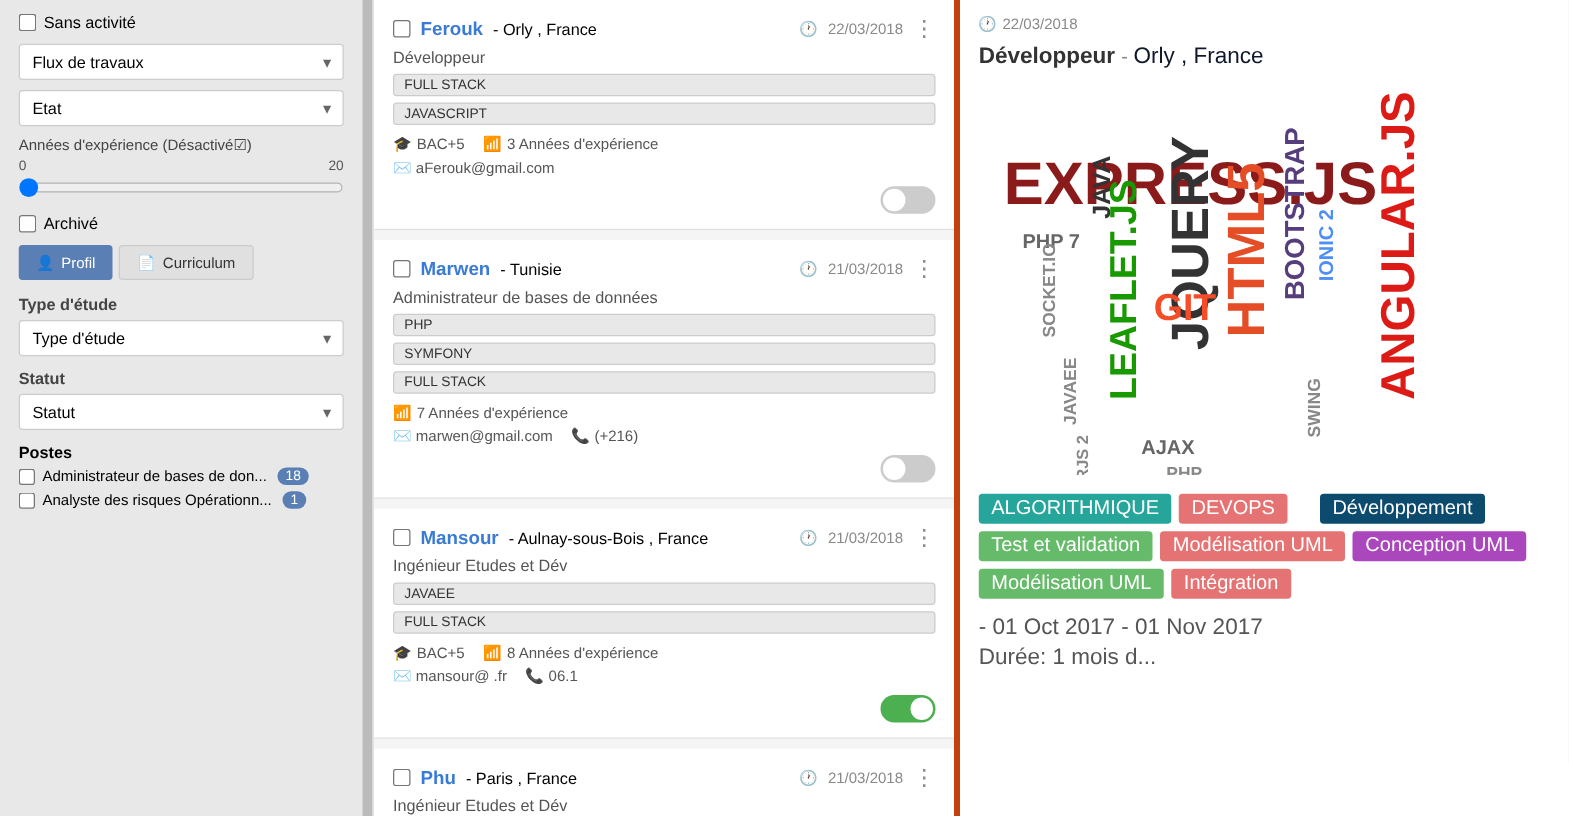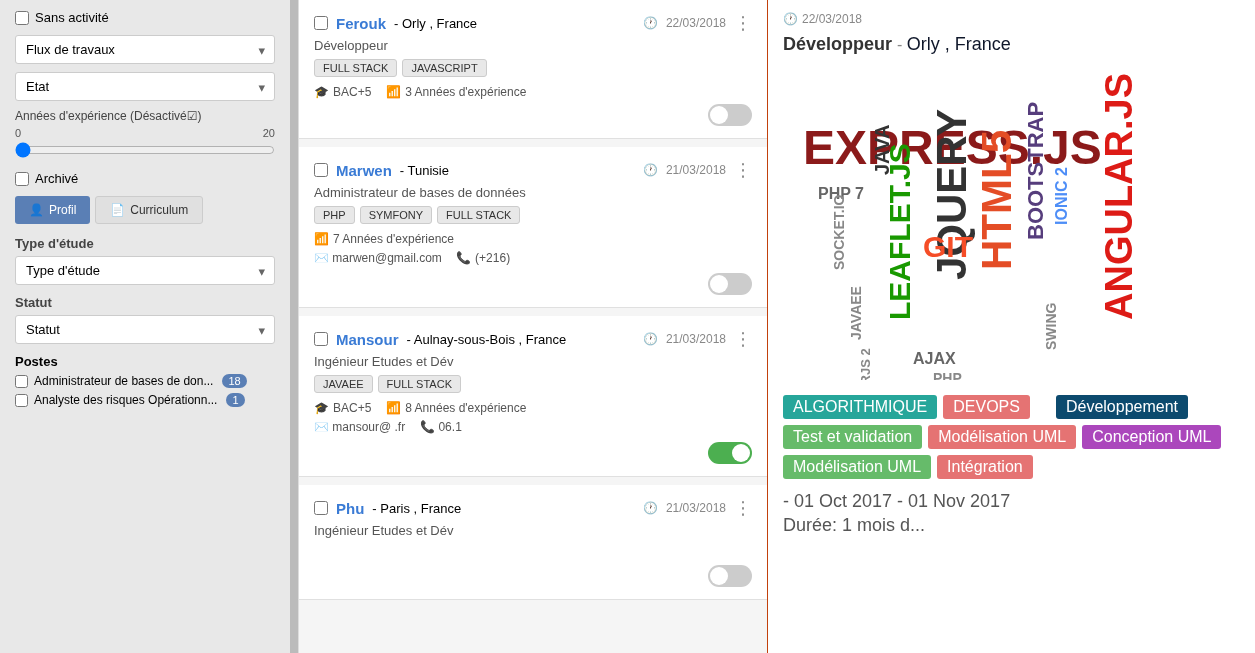--- a/index.html
+++ b/index.html
@@ -49,36 +49,36 @@
     .postes-item input[type="checkbox"] { width: 13px; height: 13px; }
     .badge { background: #5a7fb5; color: white; border-radius: 10px; padding: 1px 6px; font-size: 11px; margin-left: 3px; }
 
     
     .middle-panel {
       width: 470px;
       background: #f5f5f5;
       overflow-y: auto;
       flex-shrink: 0;
       border-left: 1px solid #ddd;
-      border-right: 1px solid #c2410c;
+      border-right: 5px solid #c2410c;
     }
     .candidate-card {
       background: white;
       margin: 0 0 8px 0;
       padding: 12px 15px;
       border-bottom: 1px solid #e0e0e0;
     }
     .card-header { display: flex; align-items: center; justify-content: space-between; margin-bottom: 4px; }
     .card-header-left { display: flex; align-items: center; gap: 8px; }
     .card-header-right { display: flex; align-items: center; gap: 8px; color: #888; font-size: 12px; }
     .candidate-name { color: #3a7bd5; font-size: 15px; font-weight: bold; }
     .candidate-location { color: #000000; font-size: 13px; }
     .card-checkbox { width: 14px; height: 14px; }
     .candidate-title { color: #555; font-size: 13px; margin-bottom: 6px; }
-    .tags { display: flex; flex-wrap: wrap; gap: 5px; margin-bottom: 8px; }
+    .tags { display: flex; flex-wrap: wrap; gap: 5px; margin-bottom: 8px; flex-direction: column; }
     .tag {
       background: #e8e8e8; border: 1px solid #ccc; border-radius: 3px;
       padding: 2px 8px; font-size: 11px; color: #333;
     }
     .card-info { display: flex; align-items: center; gap: 15px; font-size: 12px; color: #555; margin-bottom: 5px; }
     .card-info-item { display: flex; align-items: center; gap: 4px; }
     .card-contact { display: flex; align-items: center; gap: 15px; font-size: 12px; color: #555; margin-bottom: 8px; }
     .toggle-container { display: flex; justify-content: flex-end; }
     .toggle {
       width: 44px; height: 22px; border-radius: 11px; position: relative; cursor: pointer;
@@ -211,20 +211,24 @@
       </div>
     </div>
     <div class="candidate-title">Développeur</div>
     <div class="tags">
         <span class="tag">FULL STACK</span>
         <span class="tag">JAVASCRIPT</span>
       </div>
     <div class="card-info">
     <span class="card-info-item"><span>🎓</span> BAC+5</span>
     <span class="card-info-item"><span>📶</span> 3 Années d'expérience</span>
+  </div>
+    <div class="card-contact">
+    <span><span>✉️</span> aFerouk@gmail.com</span>
+
   </div>
     <div class="toggle-container">
       <div class="toggle off">
         <div class="toggle-knob"></div>
       </div>
     </div>
   </div>
     <div class="candidate-card">
     <div class="card-header">
       <div class="card-header-left">

